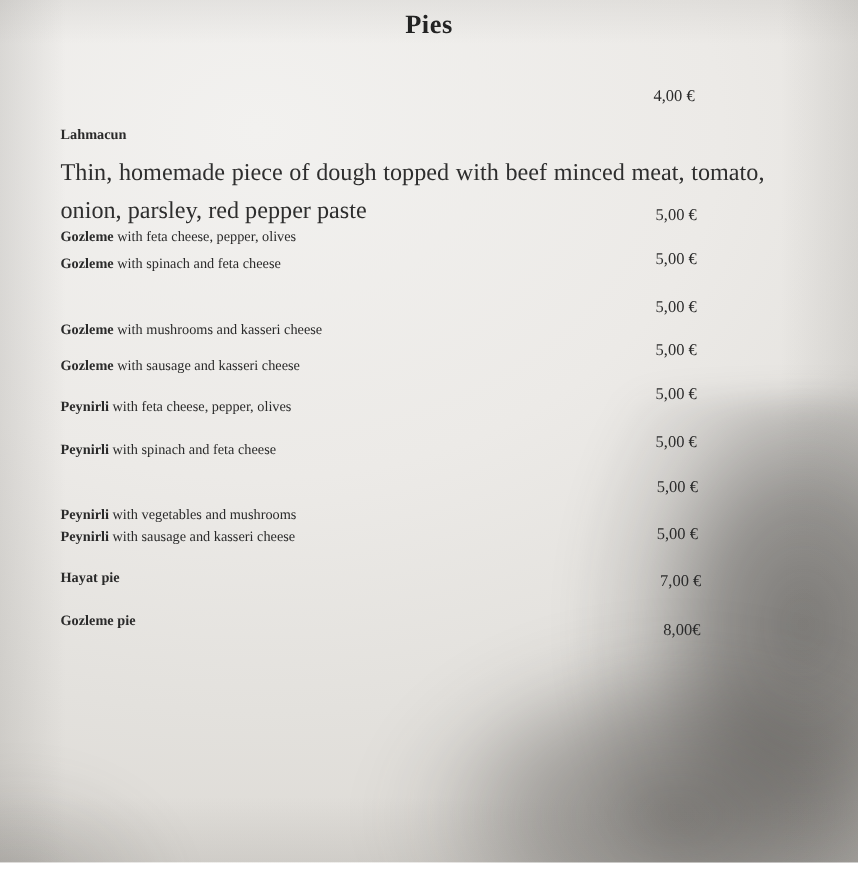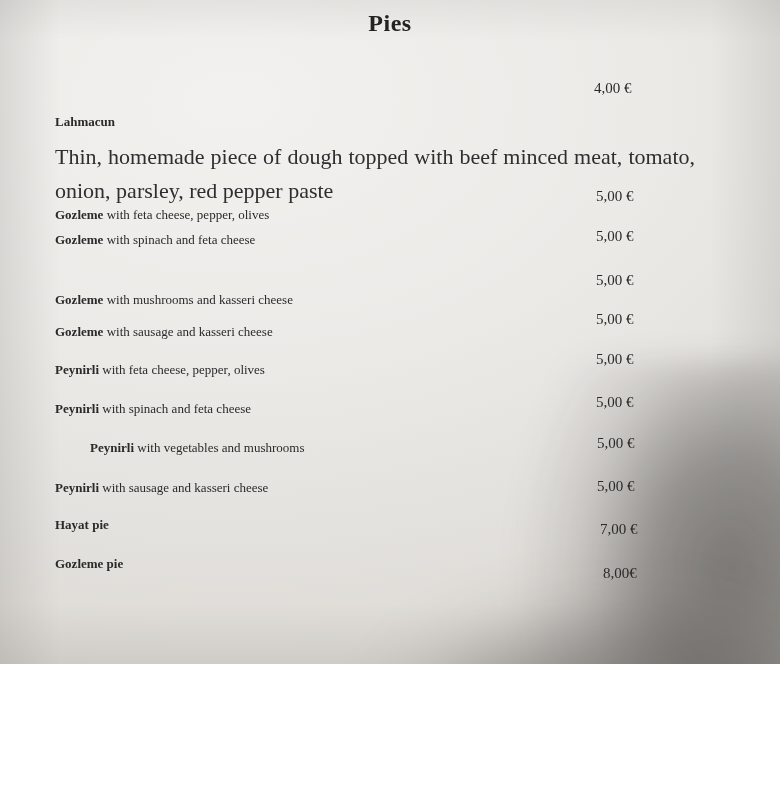--- a/index.html
+++ b/index.html
@@ -12,21 +12,21 @@
     height: 808px;
     overflow: hidden;
     font-family: "Liberation Serif", serif;
     color: #2c2c2c;
   }
 
   
   #page {
     position: relative;
     width: 780px;
-    height: 664px;
+    height: 784px;
     background:
       radial-gradient(120% 90% at 30% 15%, #f2f1ef 0%, #eceae7 45%, #e3e1dd 75%, #dcd9d4 100%);
     overflow: hidden;
     text-decoration: underline;
   }
 
   
   #vignette {
     position: absolute;
     inset: 0;
@@ -132,21 +132,21 @@
   #price-4 { left: 596px; top: 311px; }
   #name-4  { top: 324px; }
 
   #price-5 { left: 596px; top: 351px; }
   #name-5  { top: 362px; }
 
   #price-6 { left: 596px; top: 394px; }
   #name-6  { top: 401px; }
 
   #price-7 { left: 597px; top: 435px; }
-  #name-7  { top: 440px; margin-left: 35px; }
+  #name-7  { top: 460px; }
 
   #price-8 { left: 597px; top: 478px; }
   #name-8  { top: 480px; }
 
   #price-9 { left: 600px; top: 521px; }
   #name-9  { top: 517px; }
 
   #price-10 { left: 603px; top: 565px; }
   #name-10  { top: 556px; }
 </style>

